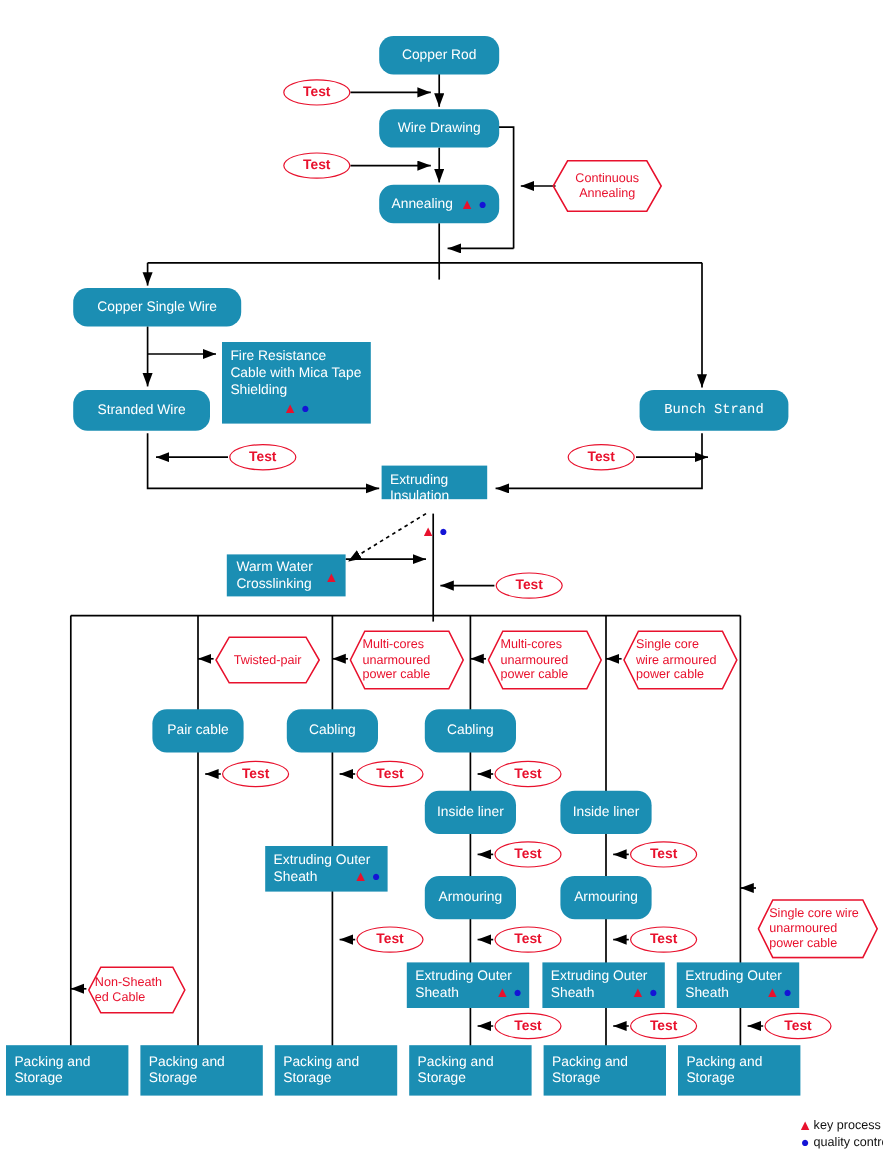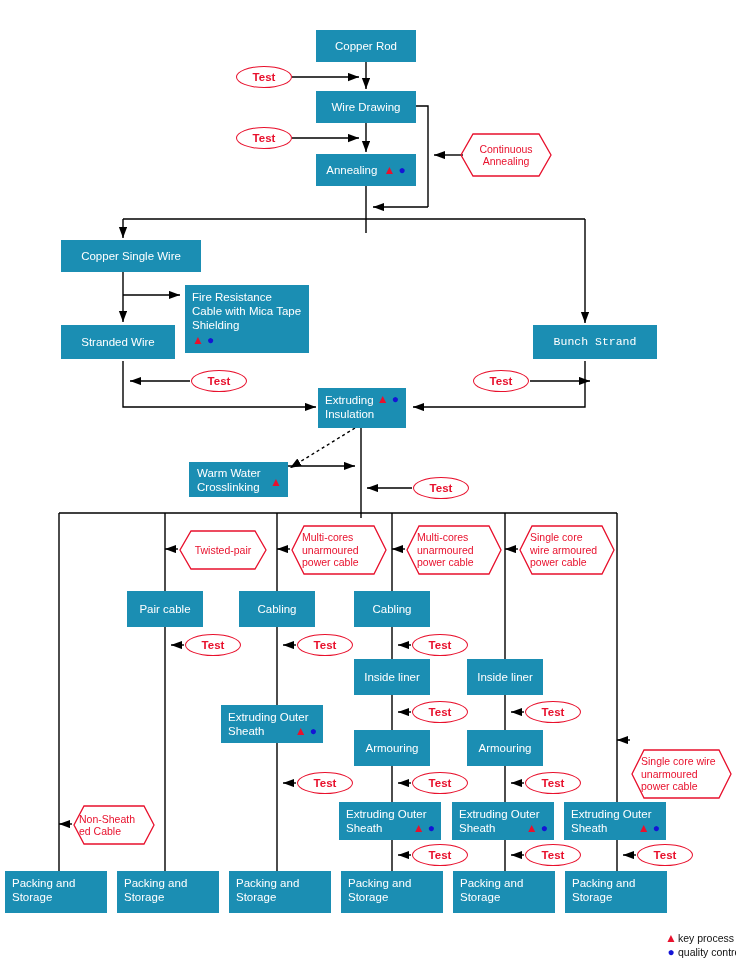--- a/index.html
+++ b/index.html
@@ -10,23 +10,23 @@
   #stage{position:absolute;left:0;top:0;width:736px;height:973px;}
   svg#wires{position:absolute;left:0;top:0;width:736px;height:973px;pointer-events:none;}
 
   .pbox{
     position:absolute;background:#1b8eb3;color:#ffffff;
     font-size:11.5px;line-height:14px;
     box-sizing:border-box;
     display:flex;align-items:center;
   }
   .pbox .txt{display:block;}
-  .pbox.center{justify-content:center;text-align:center;}
+  .pbox.center{justify-content:center;text-align:center;border-radius:12px;}
   .pbox.left{justify-content:flex-start;padding-left:8px;text-align:left;}
-  .pbox.pad{padding:5px 7px;align-items:flex-start;}
+  .pbox.pad{padding:5px 7px;align-items:center;}
 
   .marks{display:inline-block;white-space:nowrap;}
   .tri{color:#e8112d;font-size:12px;letter-spacing:0;}
   .dot{color:#1414d6;font-size:12px;}
   .inline-marks{margin-left:6px;}
 
   .ell{
     position:absolute;border:1.4px solid #e8112d;border-radius:50%;
     color:#e8112d;font-size:11.5px;font-weight:bold;
     display:flex;align-items:center;justify-content:center;
@@ -159,21 +159,21 @@
   </div>
 
   <div class="pbox center" style="left:61px;top:325px;width:114px;height:34px;">
     <span class="txt">Stranded Wire</span>
   </div>
 
   <div class="pbox center" style="left:533px;top:325px;width:124px;height:34px;font-family:Liberation Mono, monospace;">
     <span class="txt">Bunch Strand</span>
   </div>
 
-  <div class="pbox pad" style="left:318px;top:388px;width:88px;height:40px;flex-direction:row;">
+  <div class="pbox pad" style="left:318px;top:388px;width:88px;height:28px;flex-direction:column;gap:16px;">
     <span class="txt">Extruding Insulation</span>
     <span class="marks" style="margin-top:-1px;">
       <span class="tri">▲</span>
       <span class="dot">●</span>
     </span>
   </div>
 
   <div class="pbox left" style="left:189px;top:462px;width:99px;height:35px;">
     <span class="txt">Warm Water Crosslinking</span>
     <span class="marks" style="position:absolute;right:6px;bottom:8px;">

